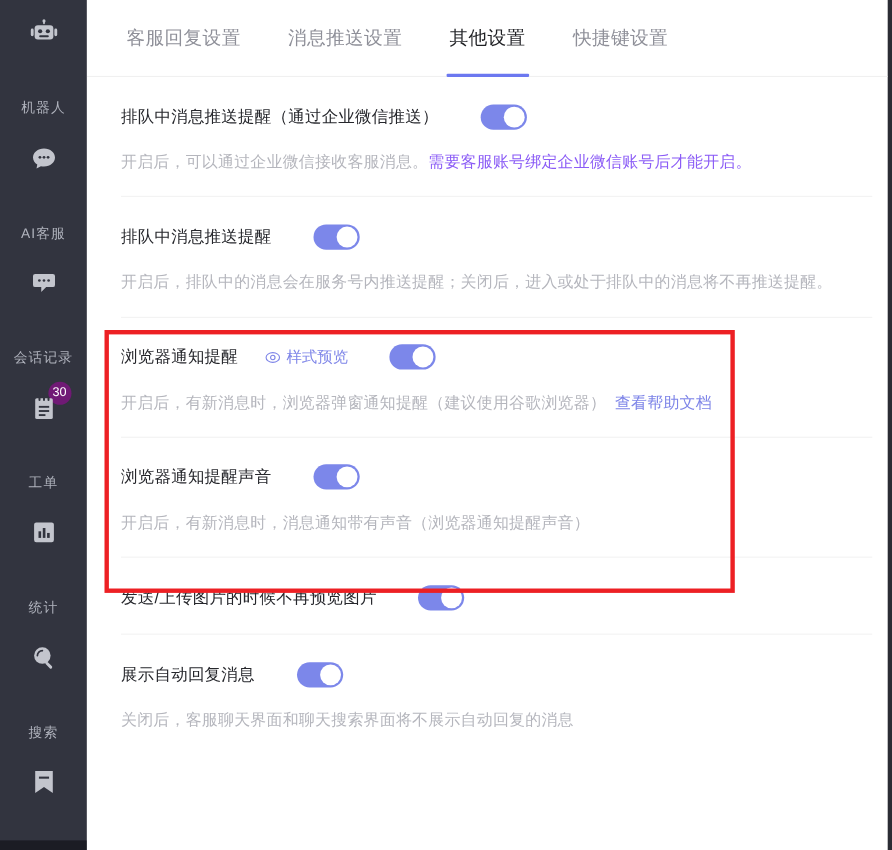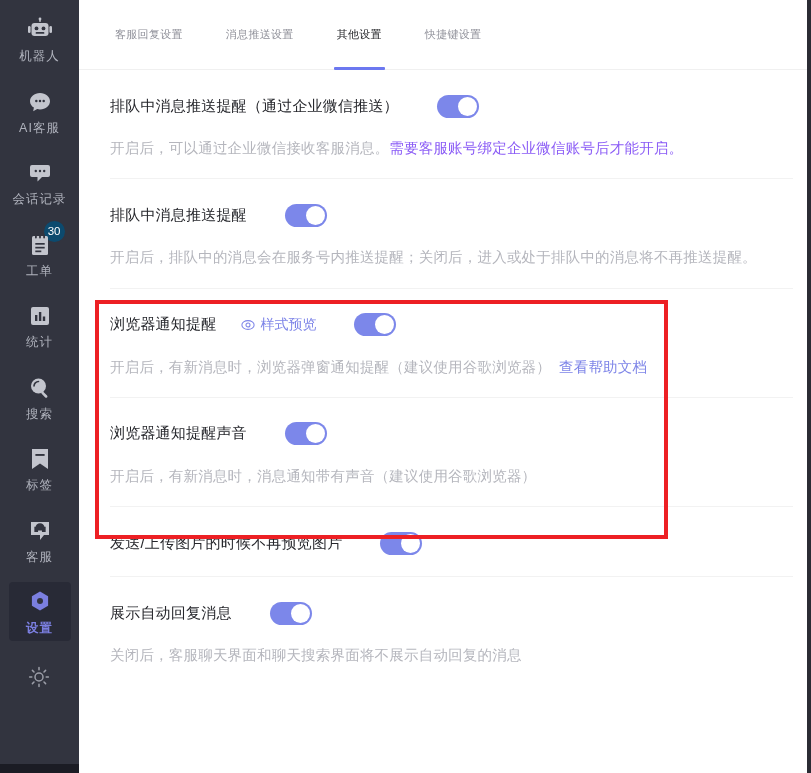--- a/index.html
+++ b/index.html
@@ -23,37 +23,38 @@
     overflow:hidden;
   }
   .side-item {
     width:62px;
     padding:7px 0 6px 0;
     margin-bottom:13px;
     border-radius:4px;
     display:flex; flex-direction:column; align-items:center;
     position:relative;
     cursor:pointer;
+    gap:42px;
   }
   .side-item .ico { width:26px; height:26px; display:block; position:relative; }
   .side-item .lbl {
     margin-top:7px;
     font-size:12.5px;
     color:#AFB2BC;
     letter-spacing:1px;
     line-height:1;
     white-space:nowrap;
   }
   .side-item.active { background:#282A36;font-weight:bold; }
   .side-item.active .lbl { color:#7B7FE0; }
   .badge {
     position:absolute;
     top:-4px; right:6px;
     min-width:21px; height:21px;
-    background:#0c4a6e;
+    background:#701a75;
     color:#fff;
     border-radius:11px;
     font-size:11.5px;
     line-height:21px;
     text-align:right;
     padding:0 4px;
     font-family:"Liberation Sans",sans-serif;
   }
   .side-bottom { margin-top:4px; }
   .sidebar-footstrip {
@@ -73,21 +74,21 @@
 
   .tabbar {
     height:70px;
     display:flex;
     align-items:center;
     padding-left:36px;
     border-bottom:1px solid #f0f0f0;
     position:relative;
   }
   .tab {
-    font-size:11px;
+    font-size:17px;
     color:#8f9099;
     margin-right:43px;
     position:relative;
     height:70px;
     display:flex; align-items:center;
     cursor:pointer;
     letter-spacing:.3px;
   }
   .tab.active { color:#1f2024; font-weight:normal; }
   .tab.active:after {
@@ -377,21 +378,21 @@
       </div>
 
       <div class="row">
         <div class="row-head">
           <span class="row-title">浏览器通知提醒声音</span>
           <span class="switch">
               <span class="knob"></span>
             </span>
         </div>
         <div class="row-desc">
-          <span>开启后，有新消息时，消息通知带有声音（建议使用谷歌浏览器）</span>
+          <span>开启后，有新消息时，消息通知带有声音（浏览器通知提醒声音）</span>
         </div>
       </div>
 
       <div class="row">
         <div class="row-head">
           <span class="row-title">发送/上传图片的时候不再预览图片</span>
           <span class="switch">
               <span class="knob"></span>
             </span>
         </div>

